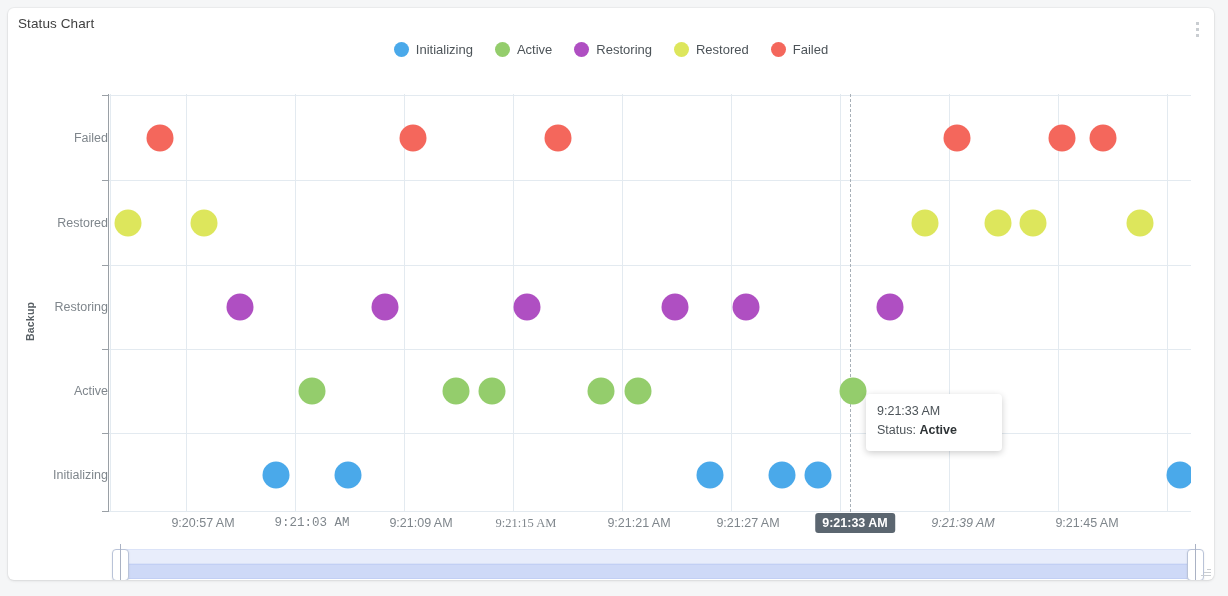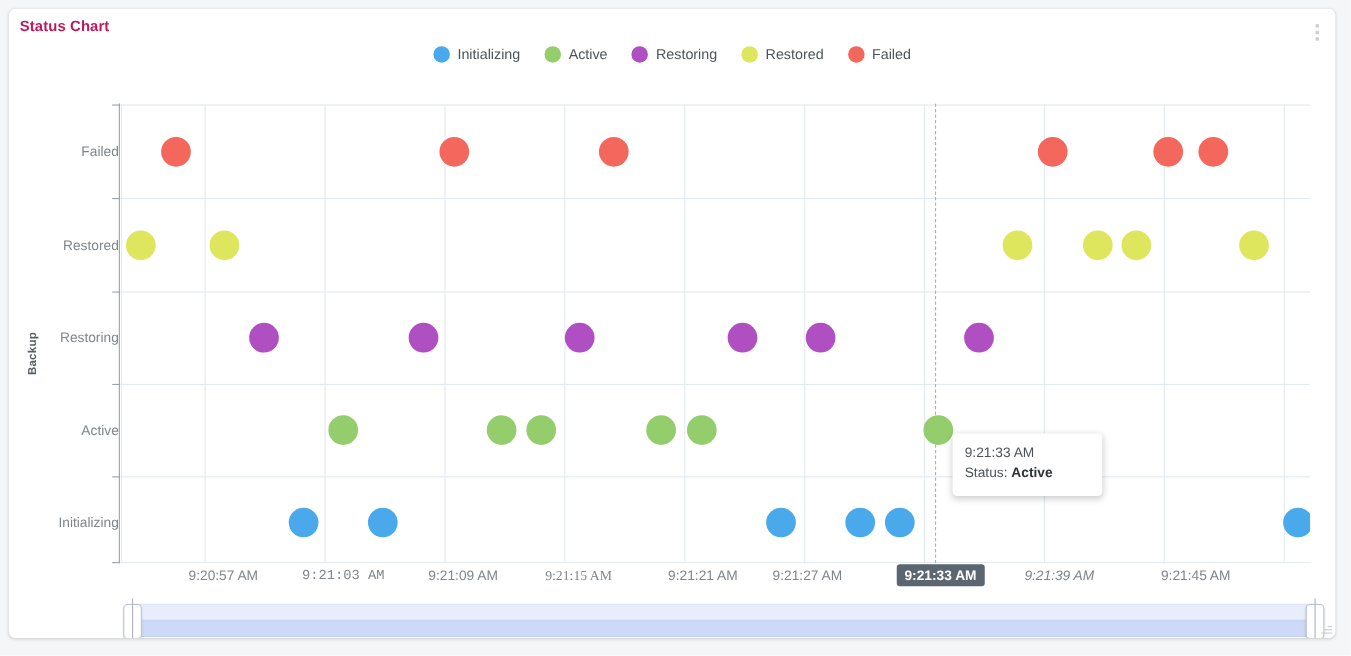--- a/index.html
+++ b/index.html
@@ -13,21 +13,21 @@
     position:absolute;left:8px;top:8px;
     width:1206px;height:572px;
     background:#ffffff;
     border-radius:6px;
     box-shadow:0 1px 3px rgba(0,0,0,.10), 0 0 0 1px rgba(0,0,0,.03);
     overflow:hidden;
   }
   
   #chart-title{
     position:absolute;left:10px;top:8px;
-    font-size:13.5px;font-weight:bold;color:#be185d;
+    font-size:13.5px;font-weight:normal;color:#404040;
     letter-spacing:.1px;
   }
   #menu-button{
     position:absolute;right:6px;top:6px;
     width:22px;height:30px;
     display:flex;flex-direction:column;align-items:center;justify-content:center;
     gap:3px;cursor:pointer;
   }
   #menu-button i{display:block;width:3px;height:3px;background:#c9cdd1;}
 
@@ -224,21 +224,21 @@
         <div class="marker" title="9:21:30 AM Status: Initializing" style="left: 673px; top: 381px; background: rgb(74, 169, 234);"></div>
         <div class="marker" title="9:21:32 AM Status: Initializing" style="left: 709px; top: 381px; background: rgb(74, 169, 234);"></div>
         <div class="marker" title="9:21:52 AM Status: Initializing" style="left: 1071px; top: 381px; background: rgb(74, 169, 234);"></div>
       </div>
     <div id="x-labels">
         <div class="x-tick-label" style="left: 94px;">9:20:57 AM</div>
         <div class="x-tick-label" style="left: 203px; font-family: Liberation Mono, monospace;">9:21:03 AM</div>
         <div class="x-tick-label" style="left: 312px;">9:21:09 AM</div>
         <div class="x-tick-label" style="left: 417px; font-family: Liberation Serif, serif;">9:21:15 AM</div>
         <div class="x-tick-label" style="left: 530px;">9:21:21 AM</div>
-        <div class="x-tick-label" style="left: 625px;">9:21:27 AM</div>
+        <div class="x-tick-label" style="left: 639px;">9:21:27 AM</div>
         <div class="x-tick-label active" style="left: 746px;">9:21:33 AM</div>
         <div class="x-tick-label" style="left: 854px; font-style: italic;">9:21:39 AM</div>
         <div class="x-tick-label" style="left: 962px; margin-left: 16px;">9:21:45 AM</div>
       </div>
   <div class="y-axis-tick" style="top: 9px;"></div>
       <div class="y-axis-tick" style="top: 94px;"></div>
       <div class="y-axis-tick" style="top: 179px;"></div>
       <div class="y-axis-tick" style="top: 263px;"></div>
       <div class="y-axis-tick" style="top: 347px;"></div>
       <div class="y-axis-tick" style="top: 425px;"></div>

